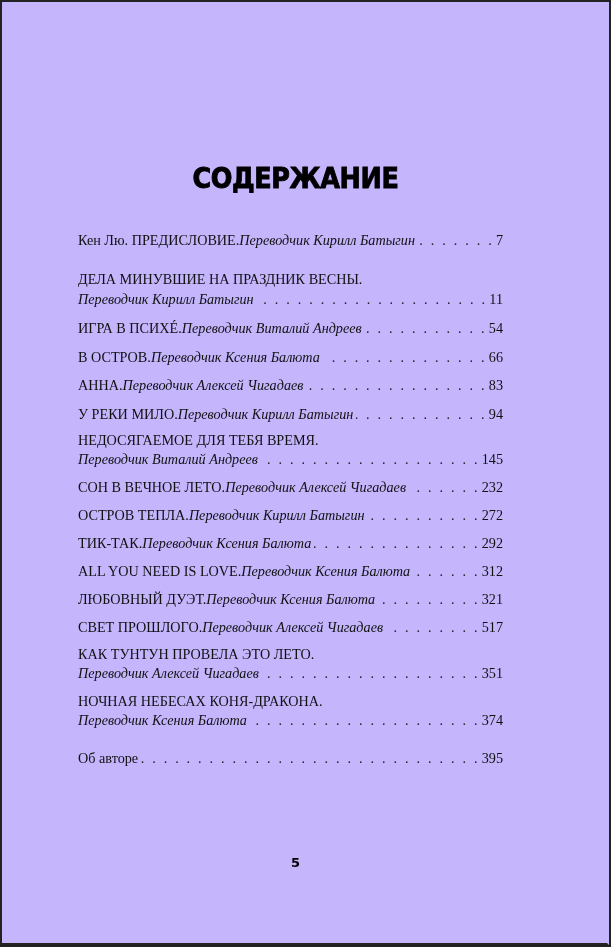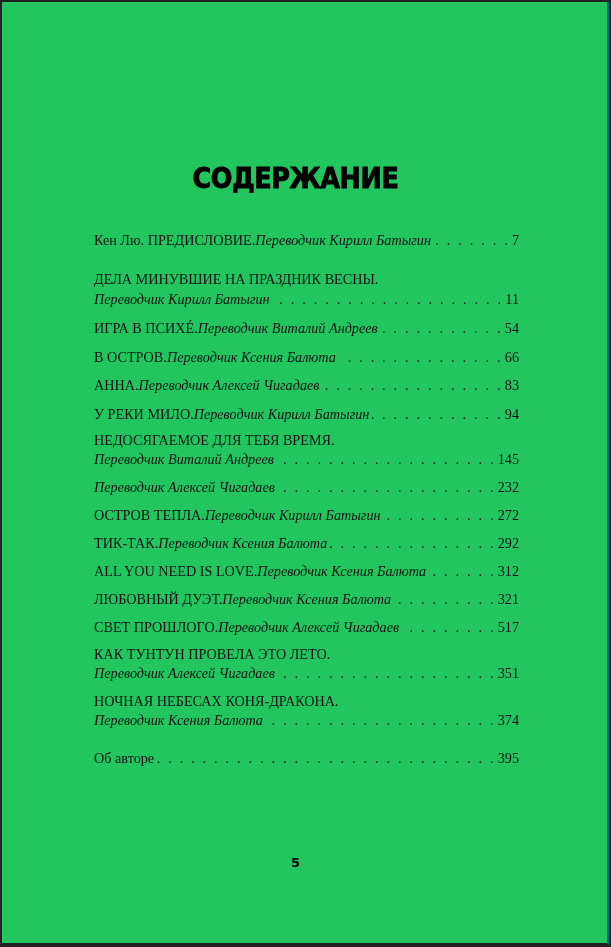--- a/index.html
+++ b/index.html
@@ -1,32 +1,32 @@
 <!DOCTYPE html>
 <html><head>
 <meta charset="utf-8">
 <style>
   html, body { margin: 0; padding: 0; }
   body {
     width: 611px; height: 947px; background: #222222; position: relative; overflow: hidden;
   }
   .page {
     position: absolute; left: 2px; top: 2px; width: 605px; height: 941px;
-    background: #22c55e; border-right: 2px solid #0369a1; border-bottom: 2px solid #222;
+    background: #c4b5fd; border-right: 2px solid #c4b5fd; border-bottom: 2px solid #222;
     box-sizing: content-box;
   }
   .title {
     position: absolute; left: 0; width: 587px; top: 159px; text-align: center;
     font-family: "DejaVu Sans", sans-serif; font-weight: bold; font-size: 29px;
     letter-spacing: -0.5px; color: #000; transform: scaleX(0.88); transform-origin: 293px 0;
     -webkit-text-stroke: 0.9px #000;
   }
   .toc { position: absolute; left: 76px; width: 425px; top: 0; }
   .line {
-    position: absolute; left: 16px; width: 425px; height: 18px;
+    position: absolute; left: 0; width: 425px; height: 18px;
     font-family: "Liberation Serif", serif; font-size: 14.2px; color: #111; line-height: 18px;
     display: flex; align-items: baseline; white-space: nowrap;
   }
   .line .txt { flex: 0 0 auto; }
   .line .it { font-style: italic; }
   .line .dots {
     flex: 1 1 auto; overflow: hidden; letter-spacing: 2.2px; margin: 0 2px 0 3px;
     text-align: right; direction: rtl; color: #222;
   }
   .line .pg { flex: 0 0 auto; }
@@ -90,20 +90,21 @@
     <div class="line" style="top:429px">
       <span class="txt">НЕДОСЯГАЕМОЕ ДЛЯ ТЕБЯ ВРЕМЯ.</span>
     </div>
     <div class="line" style="top:448px">
       <span class="txt it">Переводчик Виталий Андреев</span>
       <span class="dots">. . . . . . . . . . . . . . . . . . . . . . . . . . . . . . . . . . . . . . . . . . . . . . . . . . . . . . . . . . . . . . . .</span>
       <span class="pg">145</span>
     </div>
 
     <div class="line" style="top:476px">
+      <span class="txt">СОН В ВЕЧНОЕ ЛЕТО. </span>
         <span class="txt it">Переводчик Алексей Чигадаев</span>
       <span class="dots">. . . . . . . . . . . . . . . . . . . . . . . . . . . . . . . . . . . . . . . . . . . . . . . . . . . . . . . . . . . . . . . .</span>
       <span class="pg">232</span>
     </div>
 
     <div class="line" style="top:504px">
       <span class="txt">ОСТРОВ ТЕПЛА. </span>
         <span class="txt it">Переводчик Кирилл Батыгин</span>
       <span class="dots">. . . . . . . . . . . . . . . . . . . . . . . . . . . . . . . . . . . . . . . . . . . . . . . . . . . . . . . . . . . . . . . .</span>
       <span class="pg">272</span>

